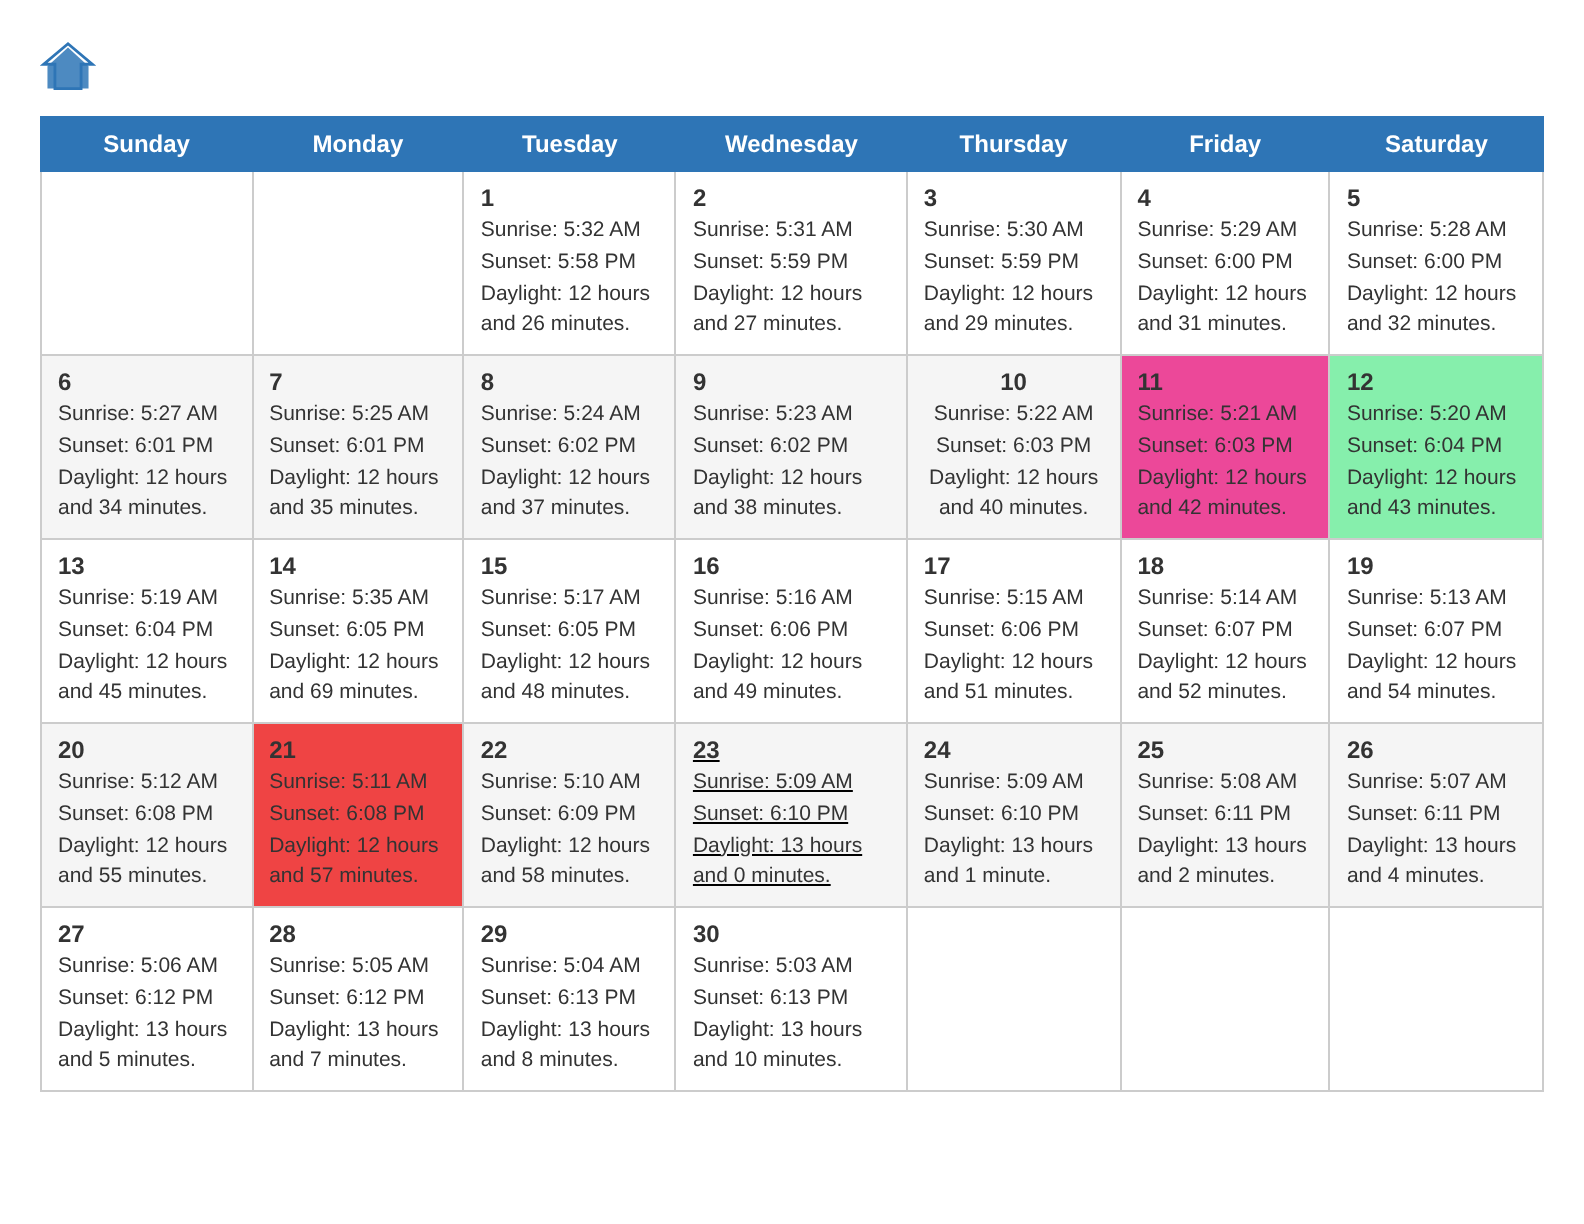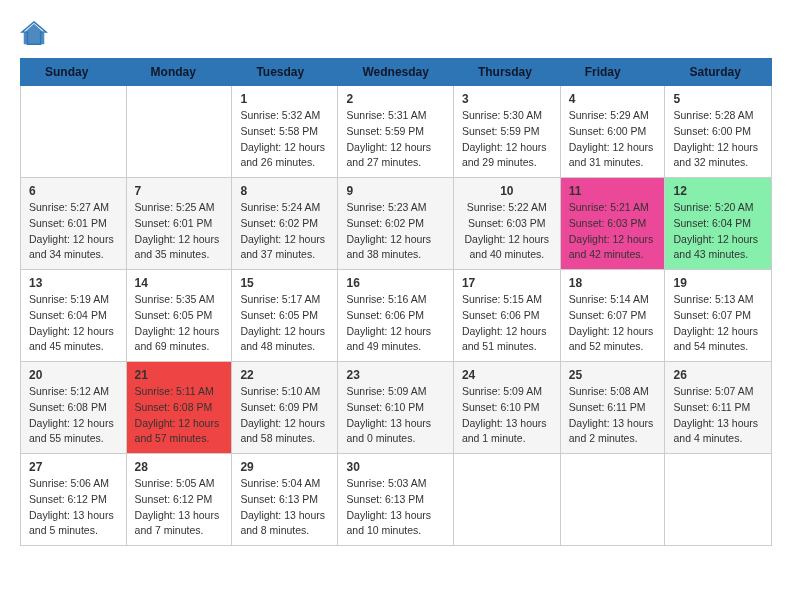--- a/index.html
+++ b/index.html
@@ -38,22 +38,22 @@
       font-size: 14px;
       color: #555;
     }
     .calendar {
       width: 100%;
       border-collapse: collapse;
       font-size: 11px;
     }
     .calendar th {
       background-color: #2e75b6;
-      color: #0f172a;
-      text-align: left;
+      color: #ffffff;
+      text-align: center;
       padding: 6px 24px;
       font-size: 12px;
       font-weight: bold;
       border: 1px solid #2e75b6;
     }
     .calendar td {
       border: 1px solid #ccc;
       vertical-align: top;
       padding: 6px 8px;
       width: calc(100% / 7);
@@ -248,21 +248,21 @@
         <span class="day-detail">Sunrise: 5:11 AM</span><br>
         <span class="day-detail">Sunset: 6:08 PM</span><br>
         <span class="day-detail">Daylight: 12 hours and 57 minutes.</span>
       </td>
         <td style="background: rgb(245, 245, 245); margin-top: 21px;">
         <span class="day-num">22</span>
         <span class="day-detail">Sunrise: 5:10 AM</span><br>
         <span class="day-detail">Sunset: 6:09 PM</span><br>
         <span class="day-detail">Daylight: 12 hours and 58 minutes.</span>
       </td>
-        <td style="background: rgb(245, 245, 245);">
+        <td style="background: rgb(245, 245, 245); text-decoration: underline;">
         <span class="day-num">23</span>
         <span class="day-detail">Sunrise: 5:09 AM</span><br>
         <span class="day-detail">Sunset: 6:10 PM</span><br>
         <span class="day-detail">Daylight: 13 hours and 0 minutes.</span>
       </td>
         <td style="background: rgb(245, 245, 245);">
         <span class="day-num">24</span>
         <span class="day-detail">Sunrise: 5:09 AM</span><br>
         <span class="day-detail">Sunset: 6:10 PM</span><br>
         <span class="day-detail">Daylight: 13 hours and 1 minute.</span>

